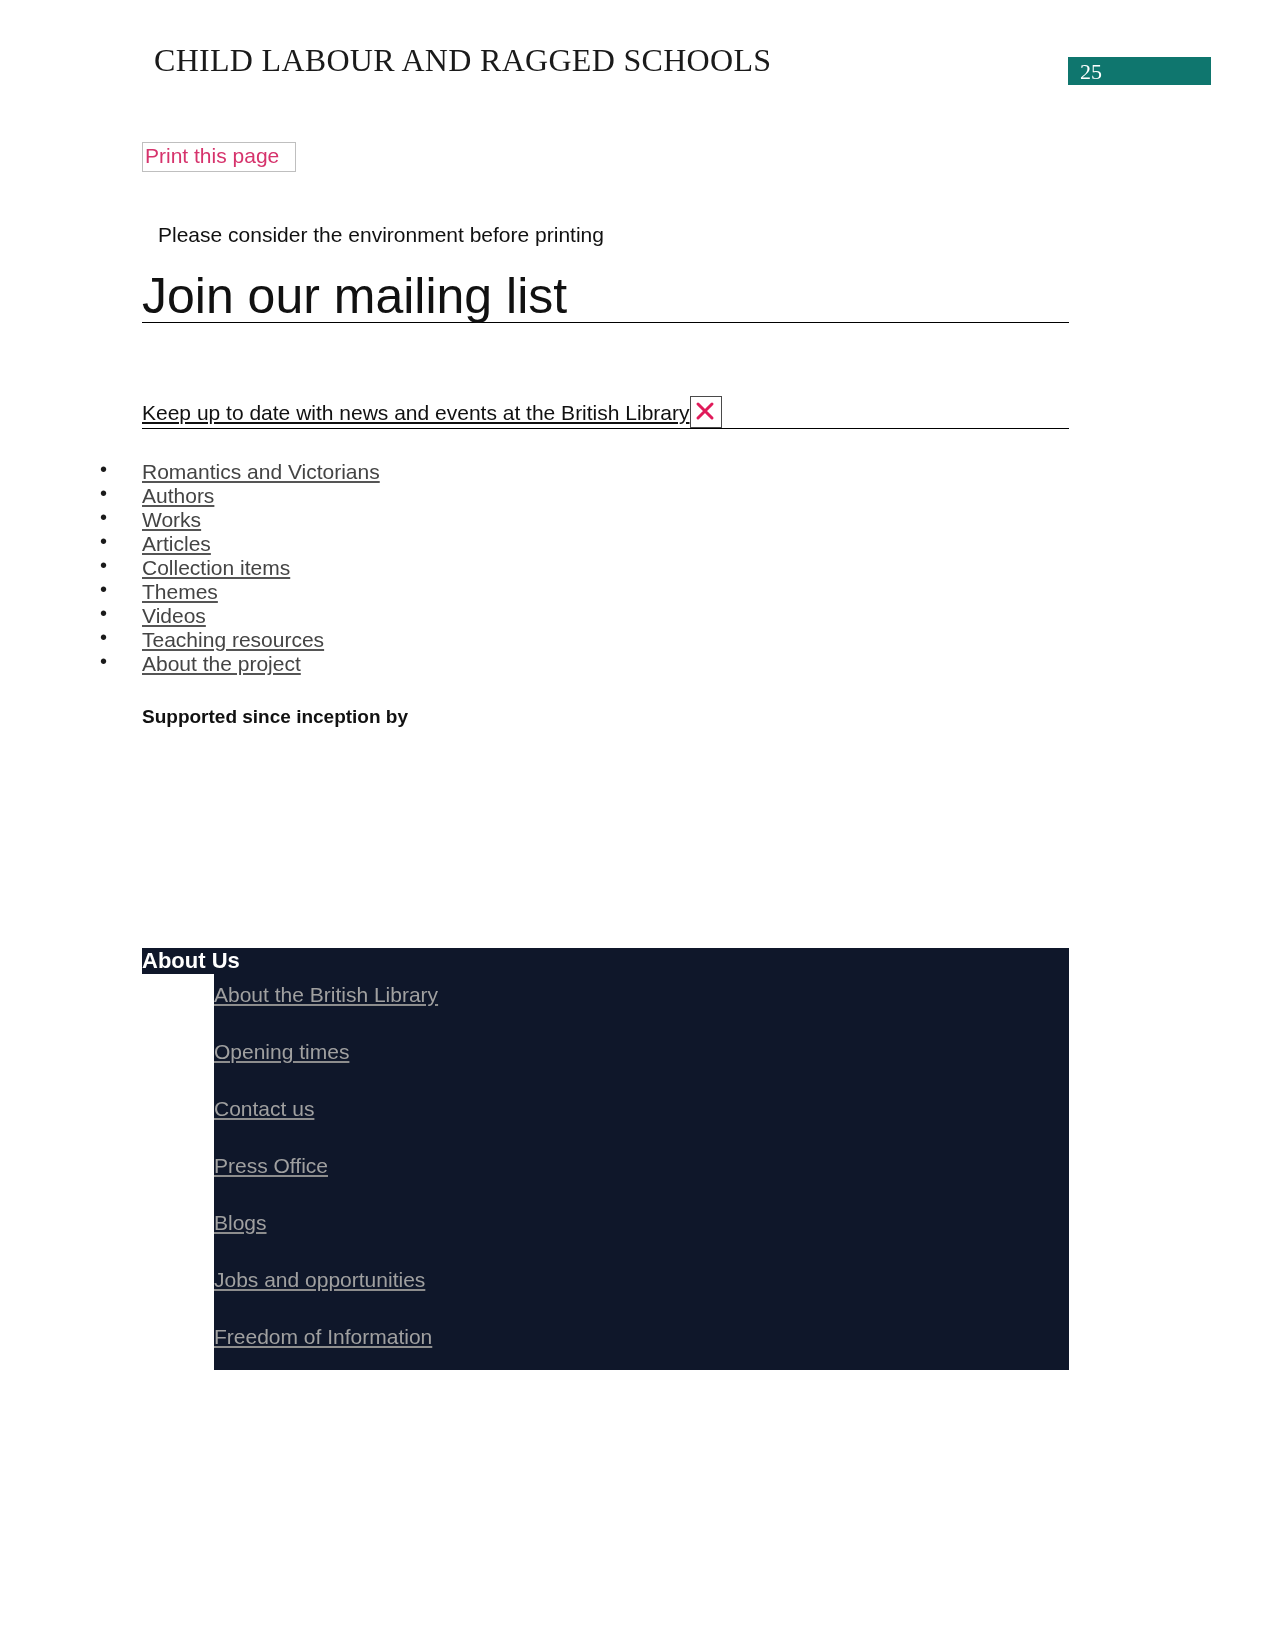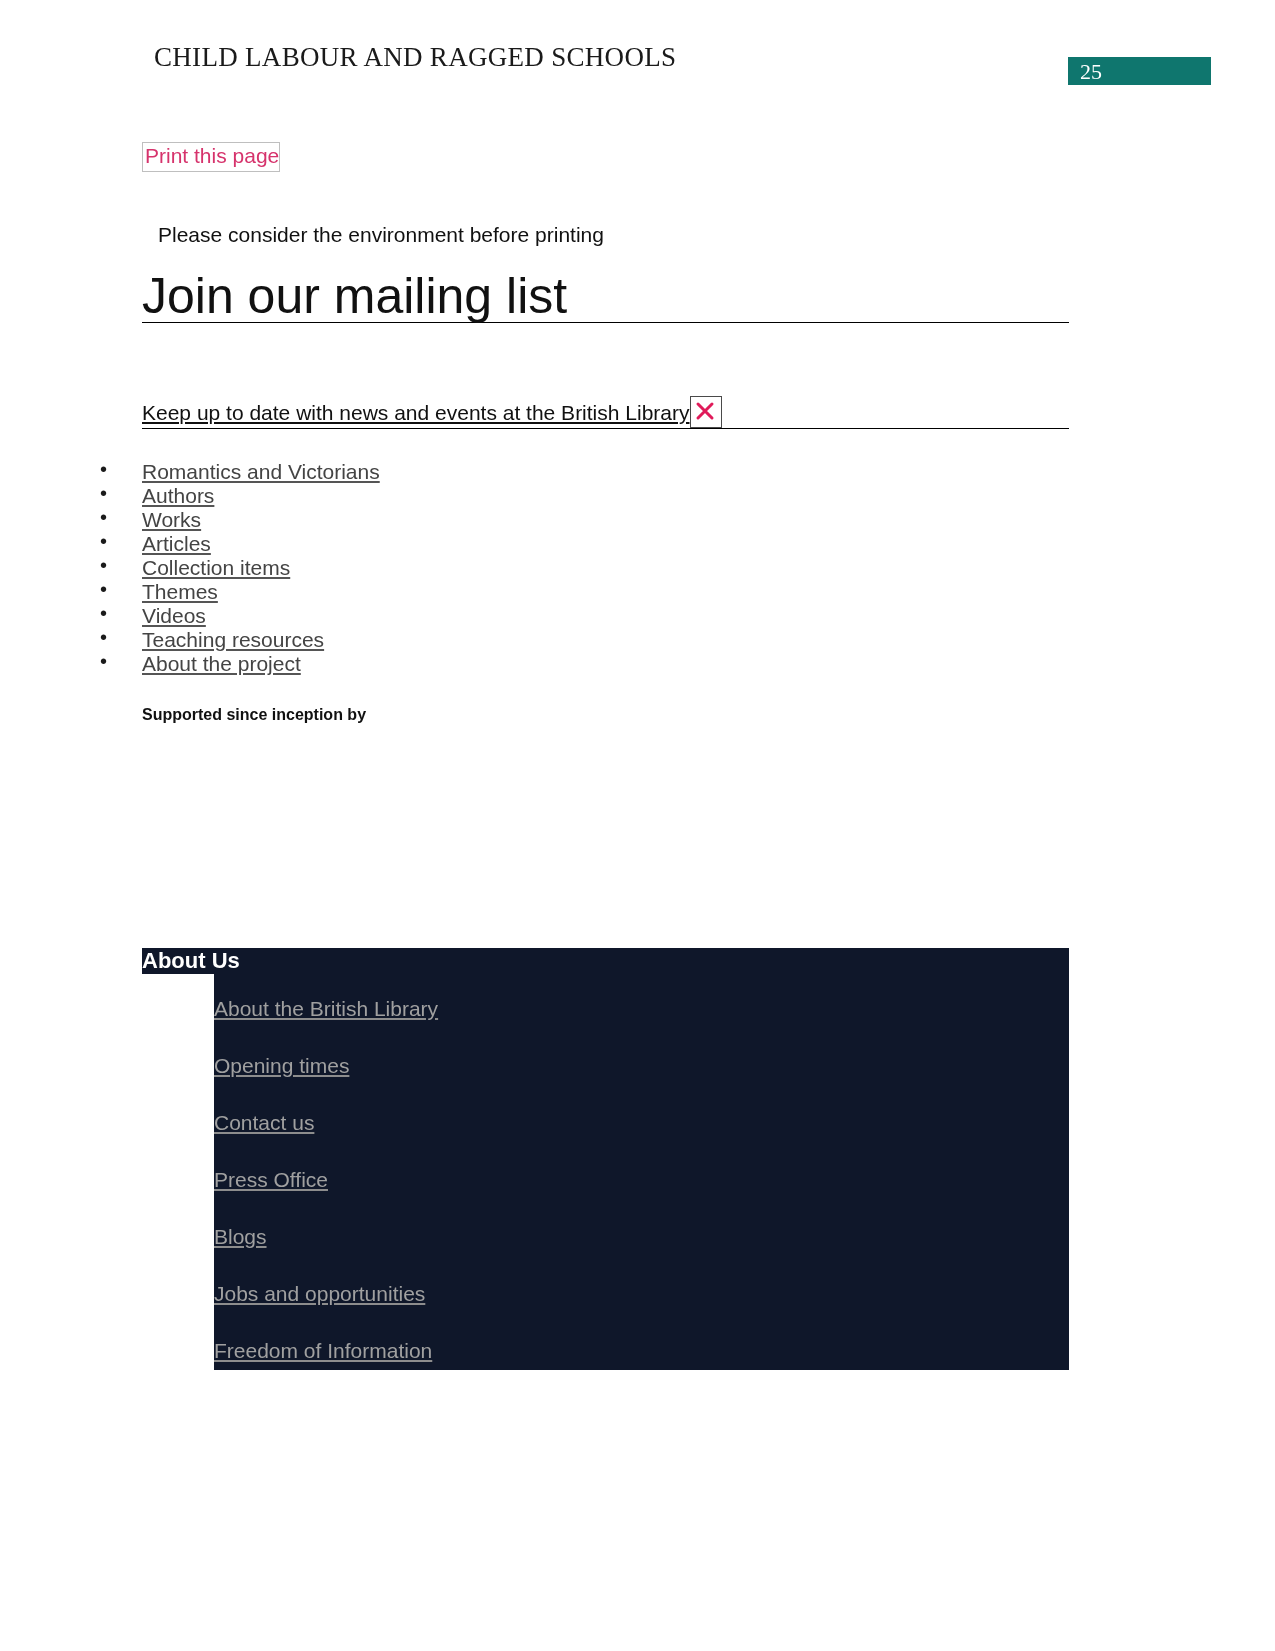--- a/index.html
+++ b/index.html
@@ -21,21 +21,21 @@
     position: absolute;
     left: 0; top: 0;
     width: 1275px;
     height: 110px;
   }
   #header-title {
     position: absolute;
     left: 154px;
     top: 42px;
     font-family: "Liberation Serif", serif;
-    font-size: 27px;
+    font-size: 32px;
     letter-spacing: 0.3px;
     color: #1a1a1a;
     white-space: nowrap;
   }
   #page-badge {
     position: absolute;
     left: 1068px;
     top: 57px;
     width: 143px;
     height: 28px;
@@ -57,21 +57,21 @@
     left: 0;
     top: 0;
     width: 1275px;
   }
 
   #print-link-box {
     position: absolute;
     left: 142px;
     top: 142px;
     border: 1px solid #bfbfbf;
-    padding: 1px 0 3px 2px;
+    padding: 1px 16px 3px 2px;
     box-sizing: border-box;
   }
   #print-link {
     font-size: 21px;
     color: #d6336c;
     line-height: 24px;
     white-space: nowrap;
   }
 
   #env-note {
@@ -159,21 +159,21 @@
     text-decoration: underline;
     text-decoration-color: #555555;
     white-space: nowrap;
     line-height: 24px;
   }
 
   #supporter-heading {
     position: absolute;
     left: 142px;
     top: 706px;
-    font-size: 16px;
+    font-size: 19px;
     font-weight: bold;
     color: #111111;
     white-space: nowrap;
   }
 
   
   #site-footer {
     position: absolute;
     left: 142px;
     top: 948px;
@@ -205,21 +205,21 @@
     top: 26px;
     margin: 0;
     padding: 0;
     list-style: none;
   }
   #footer-links li {
     height: 57px;
   }
   .footer-link {
     display: inline-block;
-    margin-top: 23px;
+    margin-top: 9px;
     font-size: 21px;
     color: #a0a0a0;
     text-decoration: underline;
     text-decoration-color: #8d8d8d;
     white-space: nowrap;
     line-height: 24px;
   }
 </style>
 </head>
 <body>

